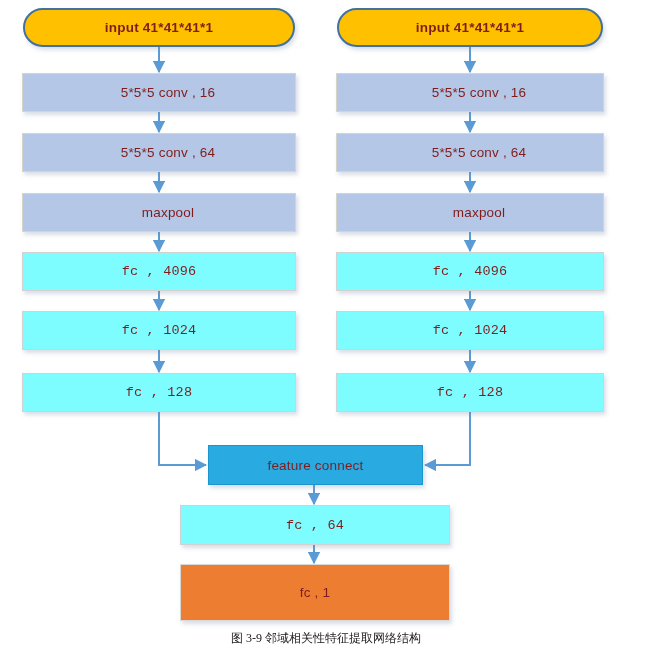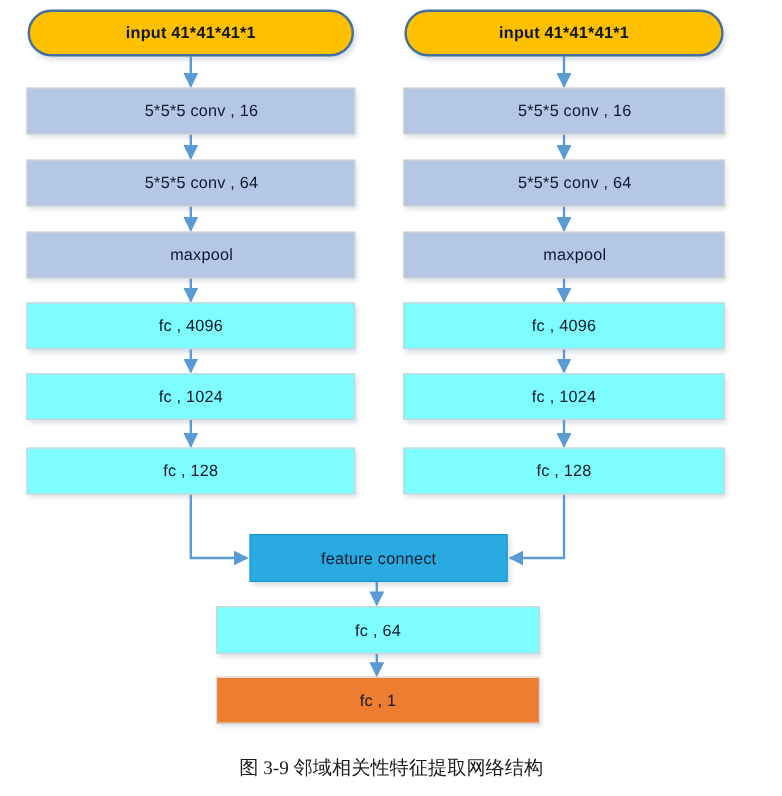--- a/index.html
+++ b/index.html
@@ -27,56 +27,57 @@
     fill: none;
   }
   .arrowhead { fill: var(--arrow, #5B9BD5); }
   .node {
     position: absolute;
     box-sizing: border-box;
     display: flex;
     align-items: center;
     justify-content: center;
     font-size: 13.5px;
-    color: #0f172a;
+    color: #7f1d1d;
     letter-spacing: 0.2px;
     box-shadow: 2px 3px 4px rgba(120, 140, 170, 0.28);
   }
   .node.pill {
     background: var(--input_fill, #FFC000);
     border: 2px solid var(--input_border, #41719C);
     border-radius: 20px;
     font-weight: 700;
   }
   .node.conv {
     background: var(--conv_fill, #B4C7E7);
     border: 1px solid var(--conv_border, #D6D3C9);
     padding-left: 18px;
   }
   .node.fc {
     background: var(--fc_fill, #7DFDFF);
     border: 1px solid var(--fc_border, #D2D2D2);
+    font-family: Liberation Mono, monospace;
   }
   .node.connect {
     background: var(--connect_fill, #29ABE2);
     border: 1px solid var(--connect_border, #1B95CE);
     font-weight: 400;
   }
   .node.output {
     background: var(--output_fill, #ED7D31);
     border: 1px solid var(--output_border, #D9D9D9);
   }
   .caption {
     position: absolute;
     left: 0;
     top: 630px;
     width: 652px;
     text-align: center;
     font-family: "Liberation Serif", "DejaVu Serif", serif;
-    font-size: 16px;
+    font-size: 12px;
     color: #1a1a1a;
   }
 </style>
 </head>
 <body>
 
 <div id="stage" style="--arrow: #5B9BD5; --input_fill: #FFC000; --input_border: #41719C; --conv_fill: #B4C7E7; --conv_border: #D6D3C9; --fc_fill: #7DFDFF; --fc_border: #D2D2D2; --connect_fill: #29ABE2; --connect_border: #1B95CE; --output_fill: #ED7D31; --output_border: #D9D9D9;">
 
   <svg id="arrow-layer" viewBox="0 0 652 663" xmlns="http://www.w3.org/2000/svg">
     <defs>
@@ -117,17 +118,17 @@
   <div class="node pill" style="left:337px; top:8px; width:266px; height:39px;">input 41*41*41*1</div>
   <div class="node conv" style="left:336px; top:73px; width:268px; height:39px;">5*5*5 conv , 16</div>
   <div class="node conv" style="left:336px; top:133px; width:268px; height:39px;">5*5*5 conv , 64</div>
   <div class="node conv" style="left:336px; top:193px; width:268px; height:39px;">maxpool</div>
   <div class="node fc" style="left:336px; top:252px; width:268px; height:39px;">fc , 4096</div>
   <div class="node fc" style="left:336px; top:311px; width:268px; height:39px;">fc , 1024</div>
   <div class="node fc" style="left:336px; top:373px; width:268px; height:39px;">fc , 128</div>
 
   <div class="node connect" style="left:208px; top:445px; width:215px; height:40px;">feature connect</div>
   <div class="node fc" style="left:180px; top:505px; width:270px; height:40px;">fc , 64</div>
-  <div class="node output" style="left:180px; top:564px; width:270px; height:39px;">fc , 1</div>
+  <div class="node output" style="left:180px; top:564px; width:270px; height:57px;">fc , 1</div>
 
   <div class="caption">图 3-9 邻域相关性特征提取网络结构</div>
 
 </div>
 
 </body></html>

